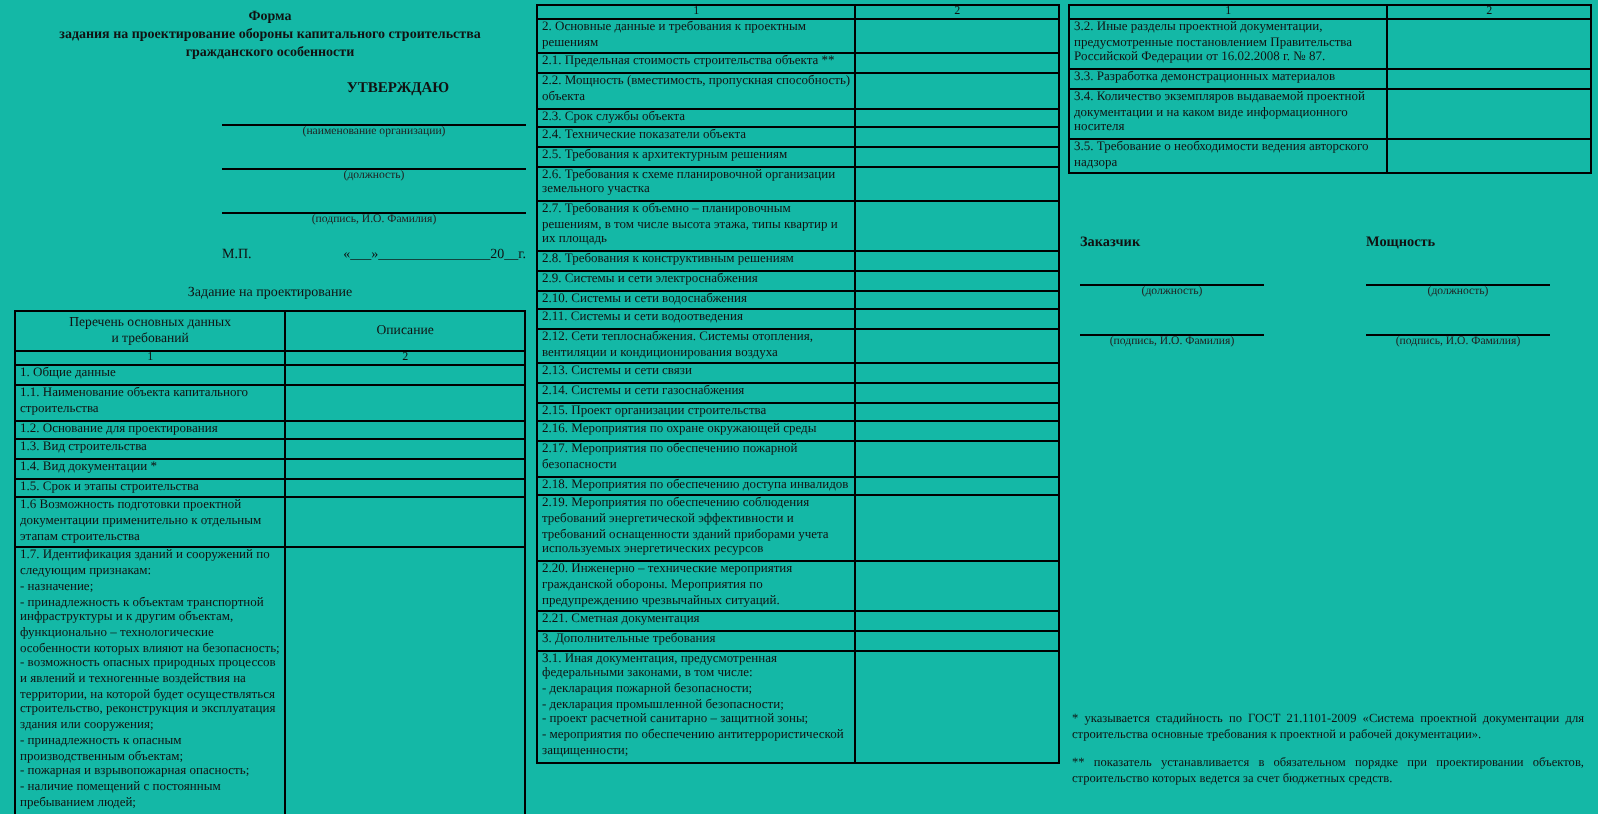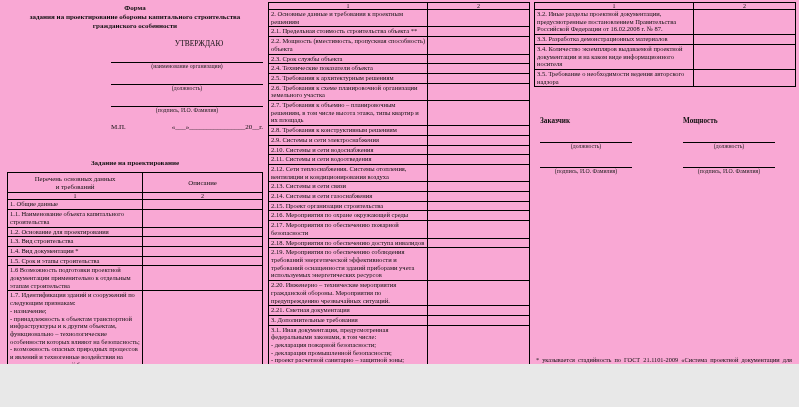--- a/index.html
+++ b/index.html
@@ -1,34 +1,34 @@
 <!DOCTYPE html>
 <html><head>
 <meta charset="utf-8">
 <style>
   html,body { margin:0; padding:0; background:#e8e8e8; }
   .page {
-    position:relative; width:799px; height:364px; background:#f9a8d4;
+    position:relative; width:799px; height:407px; background:#14b8a6;
     font-family:"Liberation Serif", serif; color:#111; overflow:hidden;
   }
   .col { position:absolute; top:0; }
   #col1 { left:7px;   width:256px; }
   #col2 { left:268px; top:2px; width:262px; }
   #col3 { left:534px; top:2px; width:262px; }
 
   
   .form-title { text-align:center; font-weight:bold; font-size:7px; line-height:9px; margin-top:4px; }
   .approve { width:152px; margin:9px 0 0 auto; }
-  .approve-title { text-align:center; font-weight:normal; font-size:7.5px; line-height:8px; padding-left:24px; }
+  .approve-title { text-align:center; font-weight:bold; font-size:7.5px; line-height:8px; padding-left:24px; }
   .sig-field { margin-top:6px; }
   .sig-field .line { height:8px; border-bottom:1px solid #000; }
   .sig-label { text-align:center; font-size:5.8px; line-height:7px; color:#222; }
   .mp-line { display:flex; justify-content:space-between; align-items:flex-start;
              width:152px; margin:9px 0 0 auto; font-size:7px; line-height:8px; }
-  .section-title { text-align:center; font-weight:bold; font-size:7px; margin-top:28px; }
+  .section-title { text-align:center; font-weight:normal; font-size:7px; margin-top:11px; }
 
   
   table { border-collapse:collapse; width:100%; table-layout:fixed; margin-top:5px; }
   #col2 table, #col3 table { margin-top:0; }
   td, th {
     border:1px solid #000; vertical-align:top; text-align:left; font-weight:normal;
     font-size:6.5px; line-height:7.7px; padding:0 2px 1px 2px;
     white-space:pre-line; overflow:hidden;
   }
   tr.hdr th { text-align:center; vertical-align:middle; padding:2px; font-size:6.8px; }

